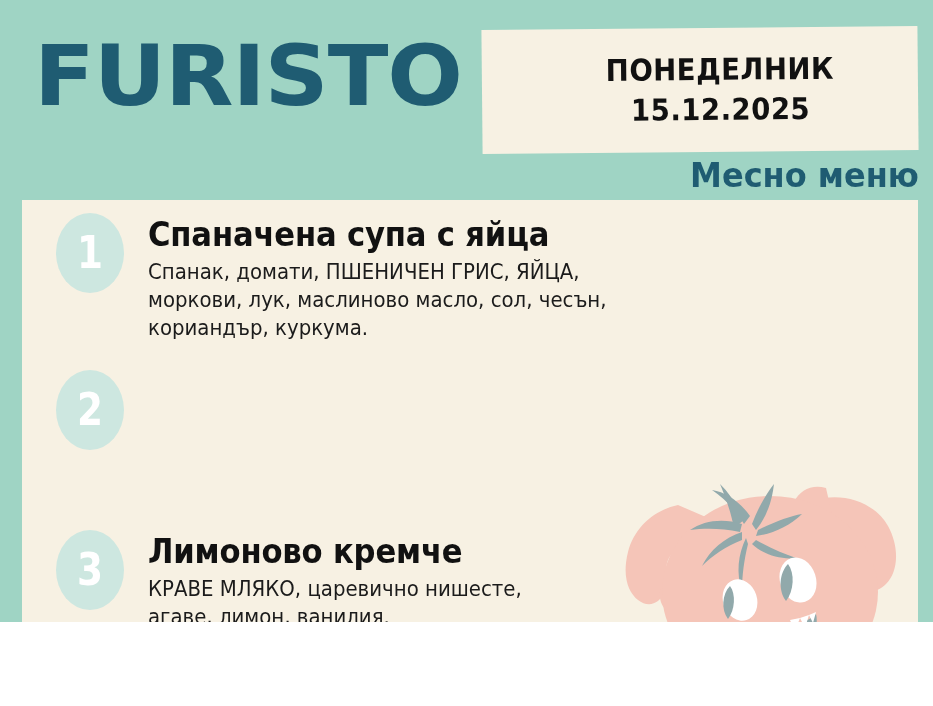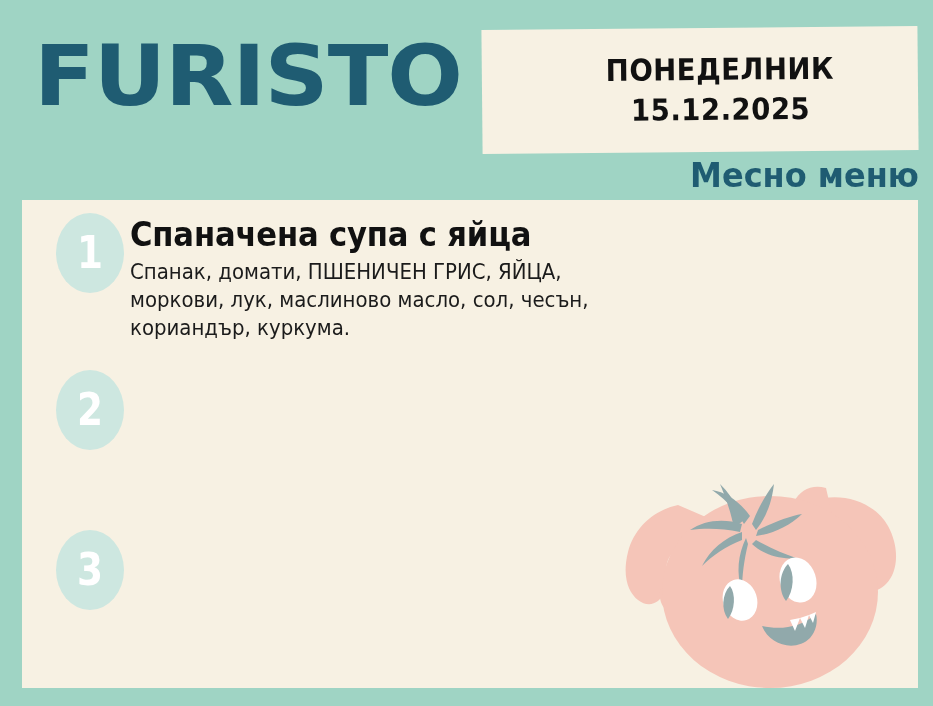--- a/index.html
+++ b/index.html
@@ -9,21 +9,21 @@
   body {
     width: 933px;
     height: 706px;
     overflow: hidden;
     font-family: "Liberation Sans", sans-serif;
   }
 
   #poster {
     position: relative;
     width: 933px;
-    height: 706px;
+    height: 622px;
     background: #9fd4c4;
     overflow: hidden;
   }
 
   
   #brand-logo {
     position: absolute;
     left: 34px;
     top: 34px;
     font-family: "DejaVu Sans", sans-serif;
@@ -128,20 +128,21 @@
     font-weight: bold;
     font-size: 44px;
     line-height: 80px;
     text-align: center;
     transform: scaleX(0.85);
     user-select: none;
   }
 
   .dish-text {
     flex: 1 1 auto;
+    margin-left: 18px;
     padding-top: 2px;
   }
 
   .dish-title {
     font-family: "DejaVu Sans", sans-serif;
     font-weight: bold;
     font-size: 33px;
     line-height: 40px;
     color: #111111;
     letter-spacing: -0.2px;
@@ -237,17 +238,22 @@
 кориандър, куркума.</div>
         </div>
       </div>
 
       <div class="dish-row r2">
         <div class="dish-badge">2</div>
       </div>
 
       <div class="dish-row r3">
         <div class="dish-badge">3</div>
+        <div class="dish-text">
+          <div class="dish-title">Лимоново кремче</div>
+          <div class="dish-ingredients">КРАВЕ МЛЯКО, царевично нишесте,
+агаве, лимон, ванилия.</div>
+        </div>
       </div>
 
     </div>
   </div>
 </div>
 
 </body></html>

